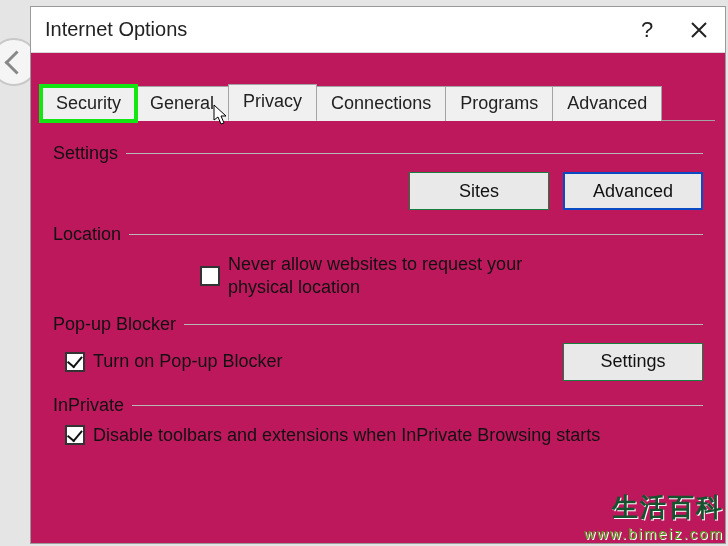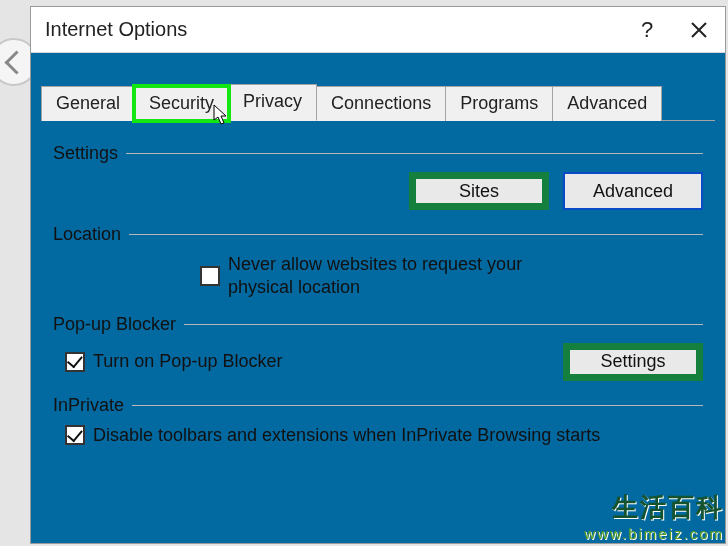--- a/index.html
+++ b/index.html
@@ -34,21 +34,21 @@
       border-left: 3px solid #888;
       border-bottom: 3px solid #888;
       transform: rotate(45deg);
     }
     .dialog {
       position: absolute;
       left: 30px;
       top: 6px;
       width: 696px;
       height: 538px;
-      background: #0369a1;
+      background: #be185d;
       border: 1px solid #9a9a9a;
       z-index: 1;
     }
     .titlebar {
       height: 46px;
       display: flex;
       align-items: center;
       padding-left: 14px;
       background: #fff;
       border-bottom: 1px solid #d8d8d8;
@@ -167,21 +167,21 @@
       content: "";
       width: 12px;
       height: 7px;
       border-left: 2px solid #111;
       border-bottom: 2px solid #111;
       transform: rotate(-50deg) translate(1px, -1px);
     }
     .btn {
       min-width: 140px;
       height: 38px;
-      border: 7px solid #15803d;
+      border: 1px solid #15803d;
       background: #e9e9e9;
       font-size: 18px;
       color: #111;
       padding: 0 22px;
       cursor: pointer;
       flex-shrink: 0;
     }
     .btn.primary {
       border: 2px solid #0a4ac4;
     }
@@ -217,22 +217,22 @@
     <div class="titlebar-title">Internet Options</div>
     <div class="titlebar-icon">?</div>
     <div class="titlebar-icon close">
       <svg width="18" height="18" viewBox="0 0 18 18">
           <path d="M2 2 L16 16 M16 2 L2 16" stroke="#222" stroke-width="2" fill="none"></path>
         </svg>
     </div>
   </div>
 
   <div class="tabs">
+    <div class="tab highlighted">Security</div>
     <div class="tab">General</div>
-    <div class="tab highlighted">Security</div>
     <div class="tab active">Privacy</div>
     <div class="tab">Connections</div>
     <div class="tab">Programs</div>
     <div class="tab">Advanced</div>
   </div>
 
   <div class="content">
 
     <div class="group-header">
       <span class="label">Settings</span>

